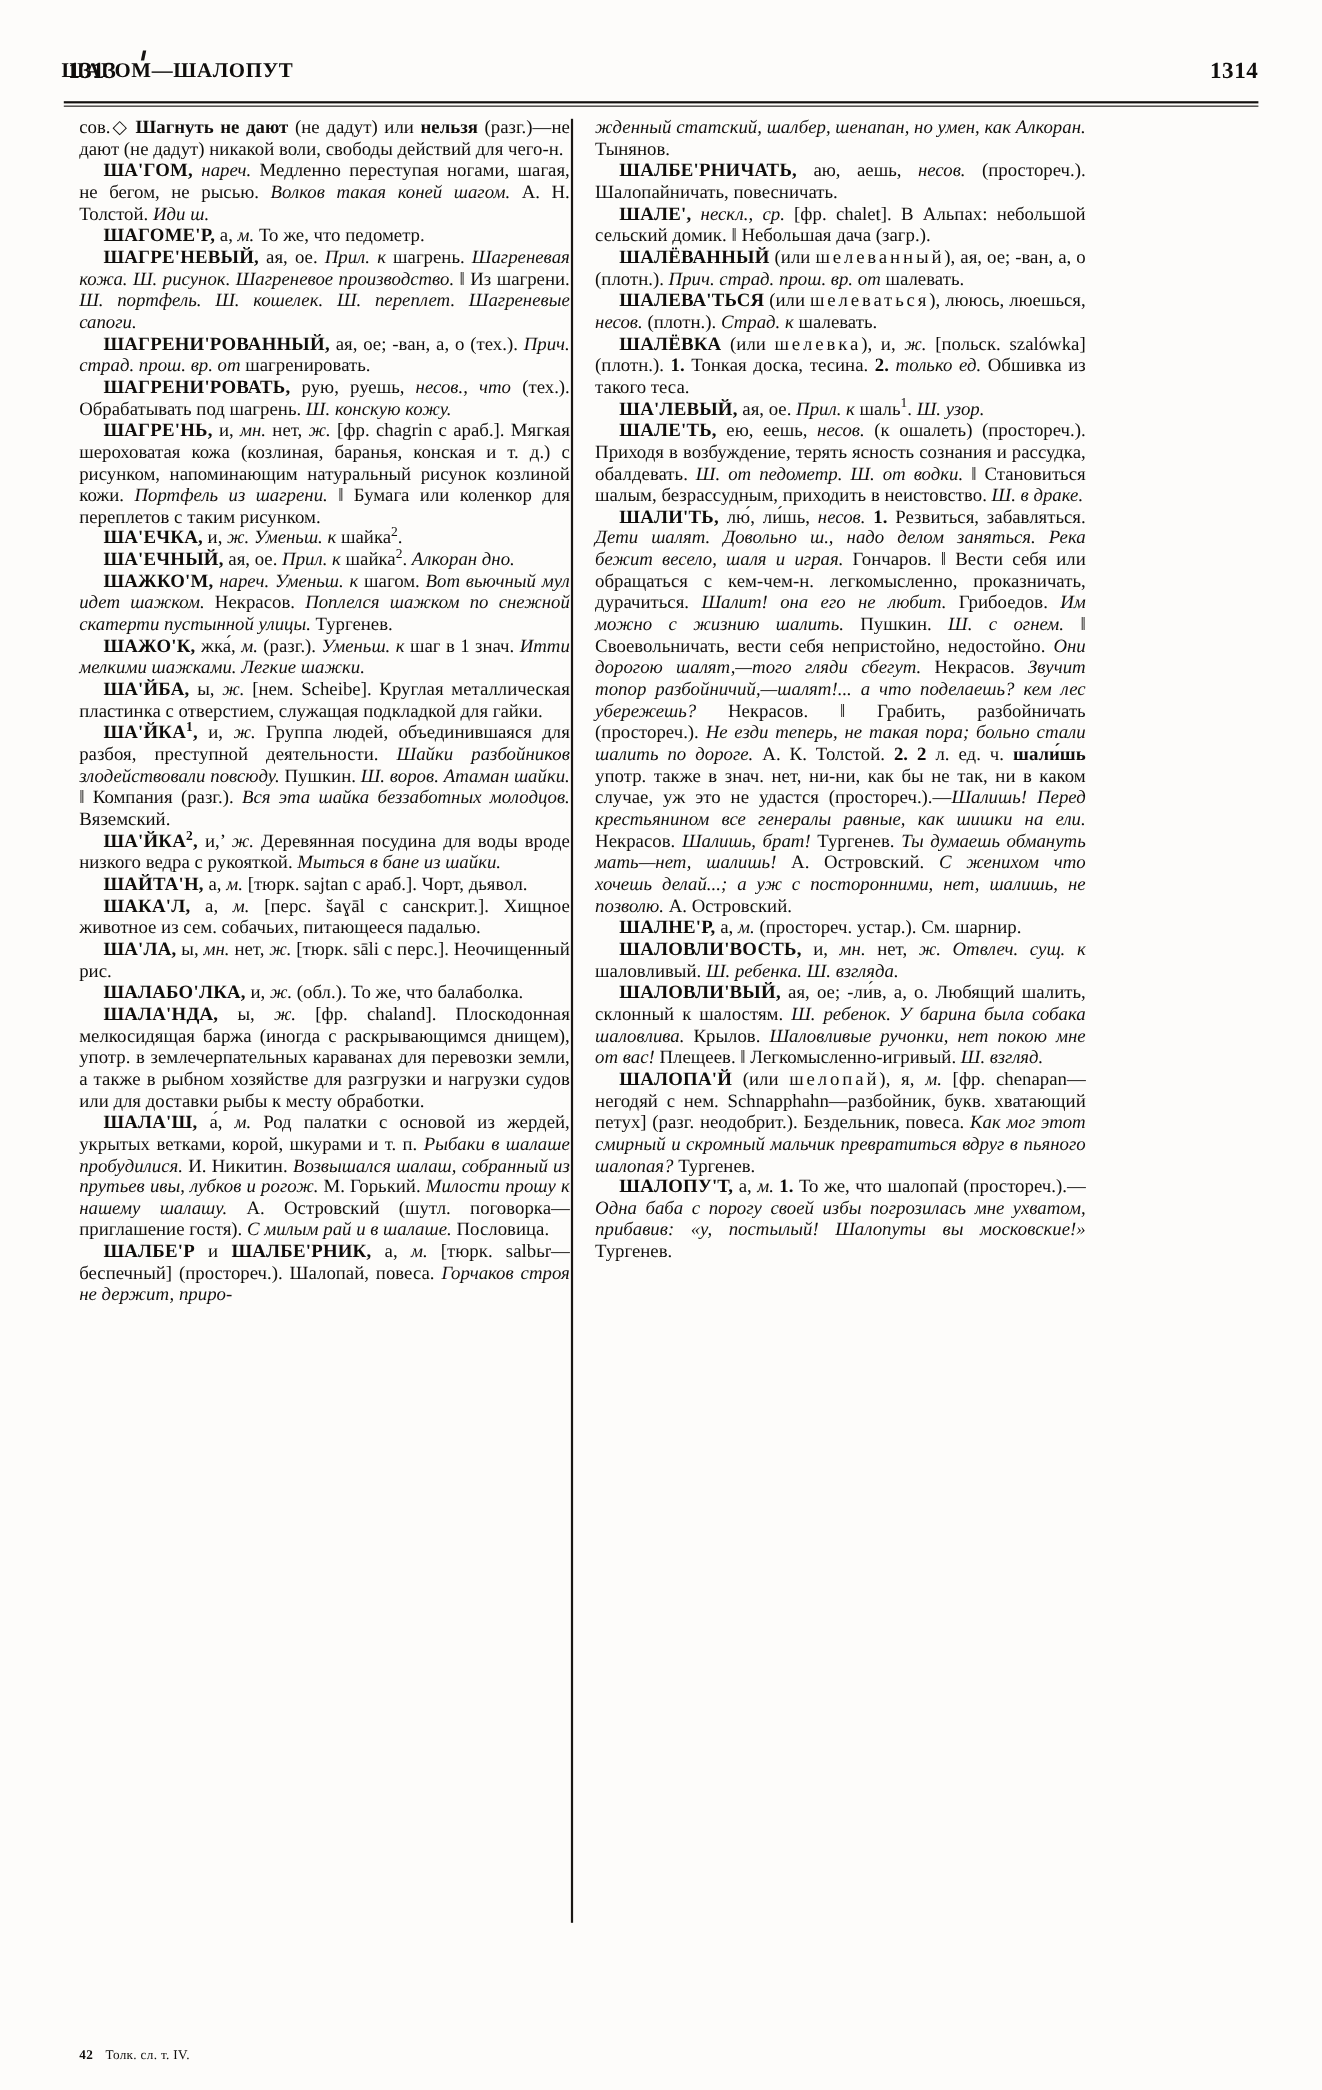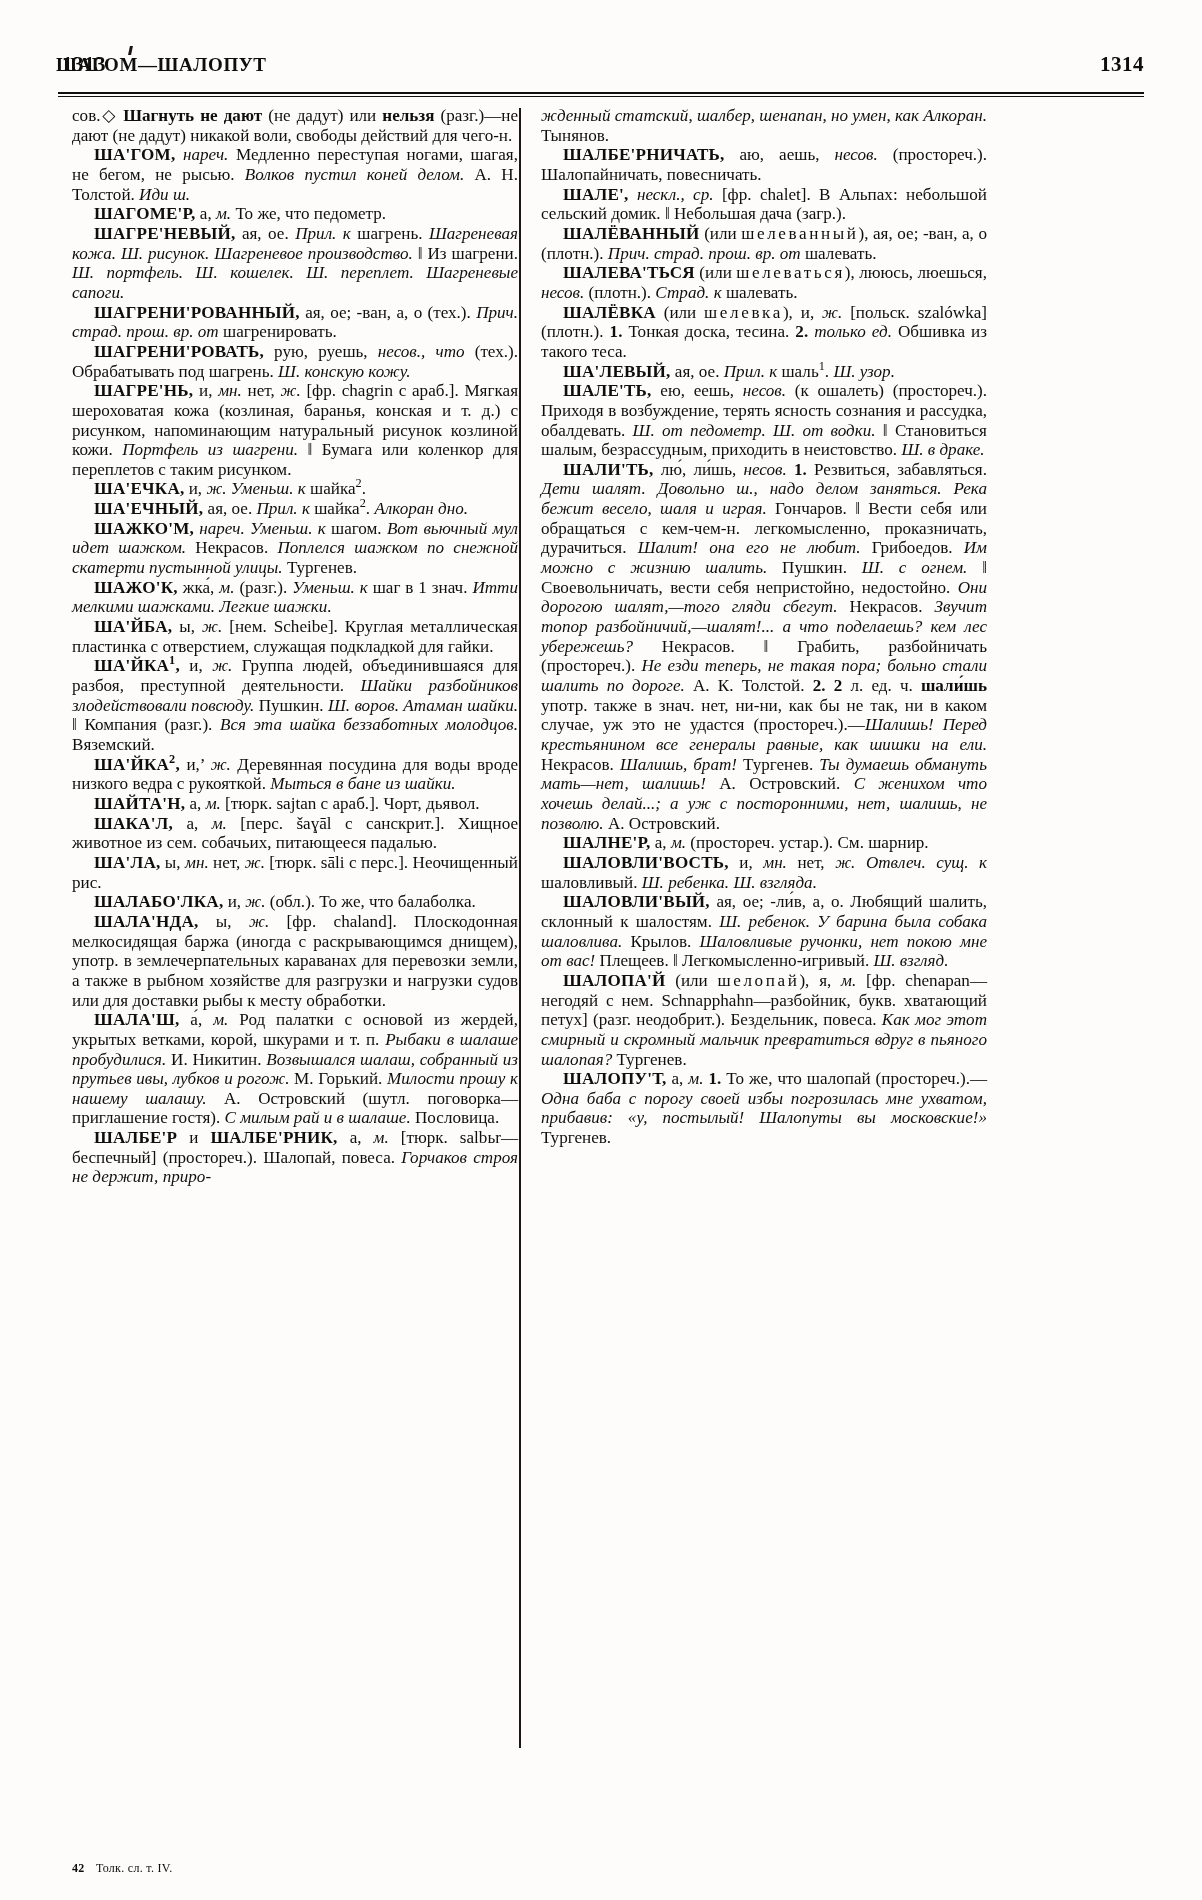--- a/index.html
+++ b/index.html
@@ -135,21 +135,21 @@
   <div class="rule">
     <div class="r1"></div>
     <div class="r2"></div>
   </div>
 
   <div class="cols">
     <div class="col-divider"></div>
 
     <div class="col col-left" id="col-left">
         <p class="entry no-indent">сов.◇ <b>Шагнуть не дают</b> (не дадут) или <b>нельзя</b> (разг.)—не дают (не дадут) никакой воли, свободы действий для чего-н.</p>
-        <p class="entry"><span class="hw">ША'ГОМ,</span> <i>нареч.</i> Медленно переступая ногами, шагая, не бегом, не рысью. <i>Волков пустил коней делом.</i> А. Н. Толстой. <i>Иди ш.</i></p>
+        <p class="entry"><span class="hw">ША'ГОМ,</span> <i>нареч.</i> Медленно переступая ногами, шагая, не бегом, не рысью. <i>Волков такая коней шагом.</i> А. Н. Толстой. <i>Иди ш.</i></p>
         <p class="entry"><span class="hw">ШАГОМЕ'Р,</span> а, <i>м.</i> То же, что педометр.</p>
         <p class="entry"><span class="hw">ШАГРЕ'НЕВЫЙ,</span> ая, ое. <i>Прил. к</i> шагрень. <i>Шагреневая кожа. Ш. рисунок. Шагреневое производство.</i> ‖ Из шагрени. <i>Ш. портфель. Ш. кошелек. Ш. переплет. Шагреневые сапоги.</i></p>
         <p class="entry"><span class="hw">ШАГРЕНИ'РОВАННЫЙ,</span> ая, ое; -ван, а, о (тех.). <i>Прич. страд. прош. вр. от</i> шагренировать.</p>
         <p class="entry"><span class="hw">ШАГРЕНИ'РОВАТЬ,</span> рую, руешь, <i>несов., что</i> (тех.). Обрабатывать под шагрень. <i>Ш. конскую кожу.</i></p>
         <p class="entry"><span class="hw">ШАГРЕ'НЬ,</span> и, <i>мн.</i> нет, <i>ж.</i> [фр. chagrin с араб.]. Мягкая шероховатая кожа (козлиная, баранья, конская и т. д.) с рисунком, напоминающим натуральный рисунок козлиной кожи. <i>Портфель из шагрени.</i> ‖ Бумага или коленкор для переплетов с таким рисунком.</p>
         <p class="entry"><span class="hw">ША'ЕЧКА,</span> и, <i>ж. Уменьш. к</i> шайка<sup class="sup">2</sup>.</p>
         <p class="entry"><span class="hw">ША'ЕЧНЫЙ,</span> ая, ое. <i>Прил. к</i> шайка<sup class="sup">2</sup>. <i>Алкоран дно.</i></p>
         <p class="entry"><span class="hw">ШАЖКО'М,</span> <i>нареч. Уменьш. к</i> шагом. <i>Вот вьючный мул идет шажком.</i> Некрасов. <i>Поплелся шажком по снежной скатерти пустынной улицы.</i> Тургенев.</p>
         <p class="entry"><span class="hw">ШАЖО'К,</span> жка́, <i>м.</i> (разг.). <i>Уменьш. к</i> шаг в 1 знач. <i>Итти мелкими шажками. Легкие шажки.</i></p>
         <p class="entry"><span class="hw">ША'ЙБА,</span> ы, <i>ж.</i> [нем. Scheibe]. Круглая металлическая пластинка с отверстием, служащая подкладкой для гайки.</p>

